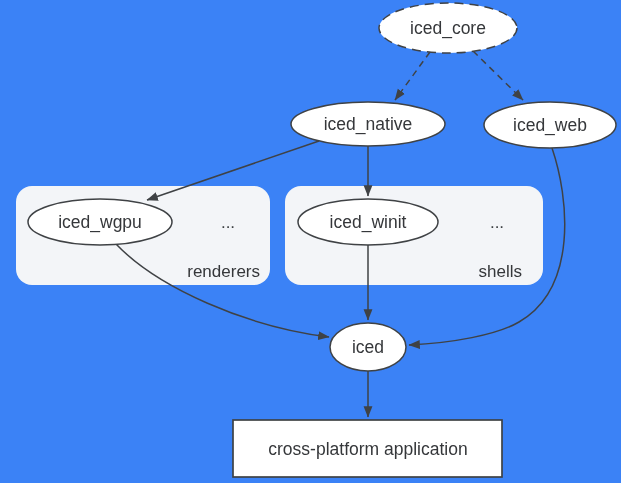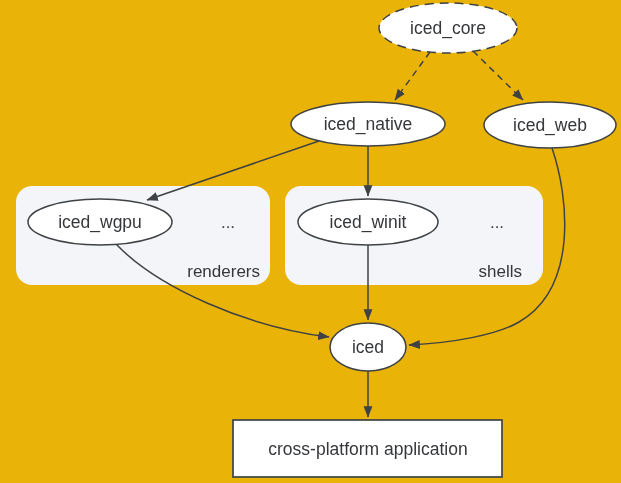--- a/index.html
+++ b/index.html
@@ -1,16 +1,16 @@
 <!DOCTYPE html>
 <html><head>
 <meta charset="utf-8">
 <style>
   html, body { margin: 0; padding: 0; background: #ffffff; }
-  .stage { width: 621px; height: 483px; position: relative; background: #eab308; }
+  .stage { width: 621px; height: 483px; position: relative; background: #3b82f6; }
   svg { display: block; }
 
   .node-ellipse { fill: #ffffff; stroke: #3f4245; stroke-width: 1.5; }
   .node-ellipse.dashed { stroke-dasharray: 9 6; }
   .edge { fill: none; stroke: #3f4245; stroke-width: 1.5; }
   .edge.dashed { stroke-dasharray: 6.5 5; }
   .group-box { stroke: none; }
   .app-box { fill: #ffffff; stroke: #3f4245; stroke-width: 1.7; }
 
   text {

